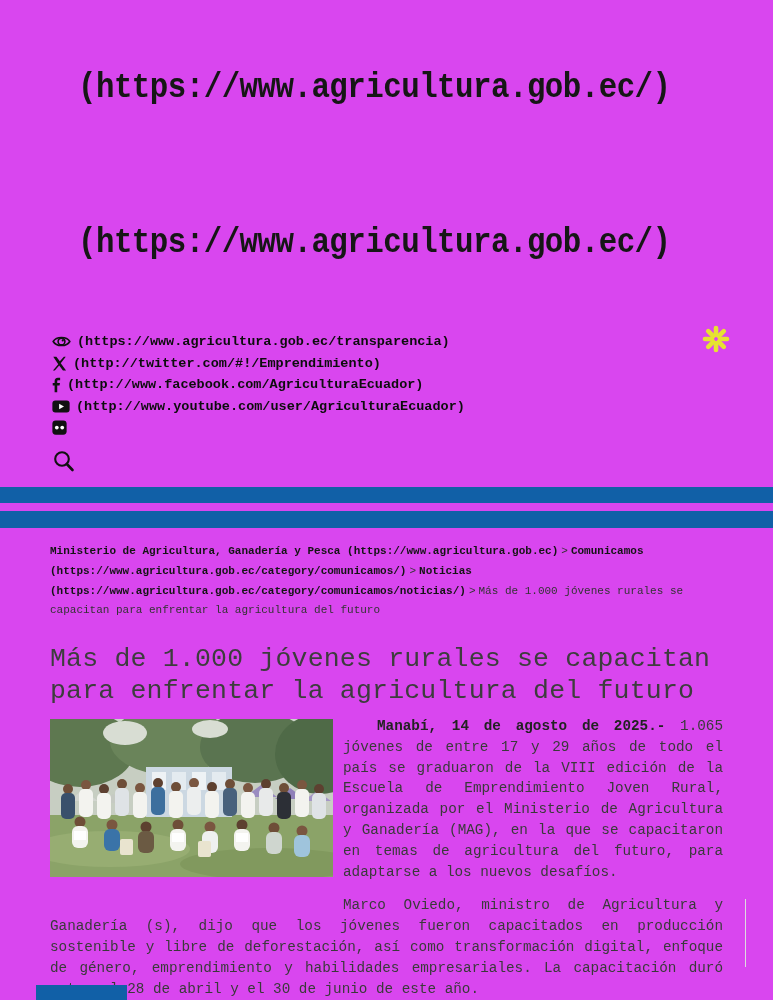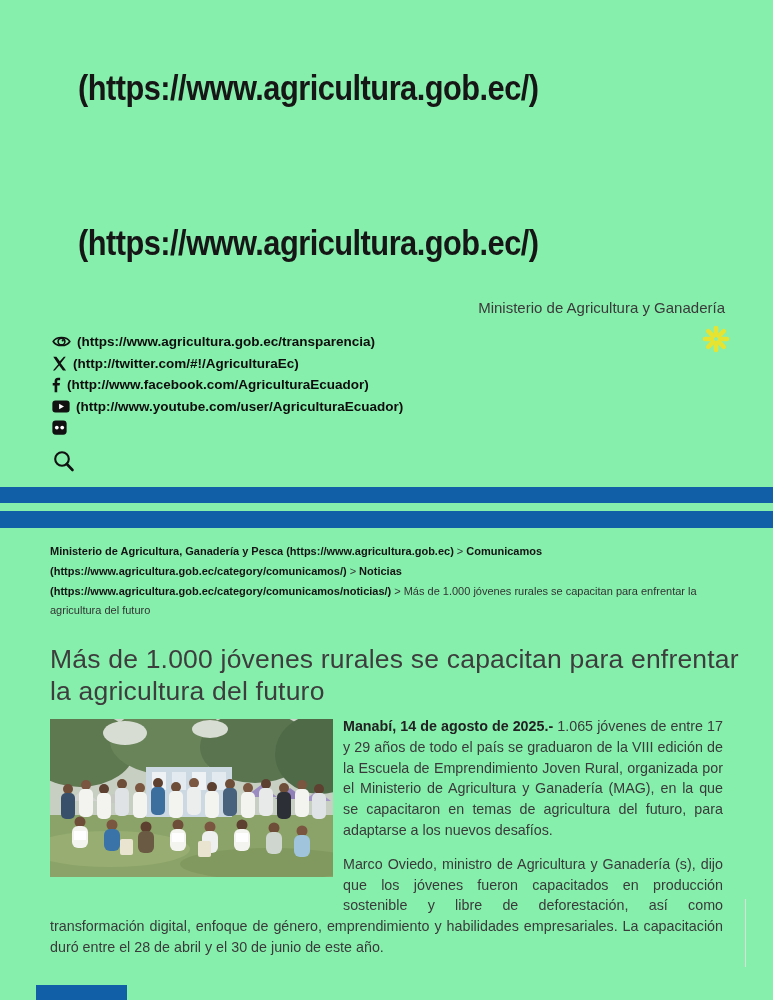--- a/index.html
+++ b/index.html
@@ -1,17 +1,17 @@
 <!DOCTYPE html>
 <html><head>
 <meta charset="utf-8">
 <style>
   html,body{margin:0;padding:0;background:#fff;}
-  .page{position:relative;width:773px;height:1000px;background:#86efac;overflow:hidden;
-        font-family:Liberation Sans, sans-serif;color:#333;}
+  .page{position:relative;width:773px;height:1000px;background:#d946ef;overflow:hidden;
+        font-family:Liberation Mono, monospace;color:#333;}
 
   
   .site-heading{position:absolute;left:78px;margin:0;font-size:35px;font-weight:700;color:#161616;
 War letter-spacing:-.5px;white-space:nowrap;}
   .site-heading .squeeze{display:inline-block;transform:scaleX(.88);transform-origin:0 50%;letter-spacing:-.6px;}
   #heading-top{top:68px;}
   #heading-mid{top:223px;}
 
   .ministry-name{position:absolute;top:299px;right:48px;font-size:15px;color:#3a3a3a;}
 
@@ -36,36 +36,35 @@
   .bc-current{font-weight:400;color:#333;}
 
   
   .article-title{position:absolute;left:50px;top:644px;width:690px;margin:0;
       font-size:26.5px;line-height:31.5px;font-weight:300;color:#3d3d3d;letter-spacing:.2px;}
   .article-body{position:absolute;left:50px;top:716px;width:673px;font-size:14.3px;line-height:20.8px;
       color:#3a3a3a;text-align:justify;}
   .article-photo{float:left;width:283px;height:158px;margin:3px 10px 24px 0;overflow:hidden;background:#b9c2b3;}
   .article-photo svg{display:block;}
   .article-body p{margin:0 0 13px 0;}
-  .dateline{font-weight:700;color:#222;}
+  .dateline{font-weight:700;color:#222;margin-left:34px;}
 
   
   .right-rule{position:absolute;left:745px;top:899px;width:1px;height:68px;background:#ddd;}
   .footer-bar{position:absolute;left:36px;top:985px;width:91px;height:15px;background:#1160a7;}
 </style>
 </head>
 <body>
 
 <div class="page">
 
   <h1 class="site-heading" id="heading-top"><span class="squeeze">(https://www.agricultura.gob.ec/)</span></h1>
 
   <h1 class="site-heading" id="heading-mid"><span class="squeeze">(https://www.agricultura.gob.ec/)</span></h1>
 
-  <div class="ministry-name">Ministerio de Agricultura y Ganadería</div>
 
   <div class="loader-asterisk">
     <svg width="28" height="28" viewBox="0 0 28 28">
       <g stroke="#e6e331" stroke-width="4.6" stroke-linecap="round">
         <line x1="14" y1="10" x2="14" y2="3"></line>
         <line x1="14" y1="18" x2="14" y2="25"></line>
         <line x1="10" y1="14" x2="3" y2="14"></line>
         <line x1="18" y1="14" x2="25" y2="14"></line>
         <line x1="11.2" y1="11.2" x2="6.2" y2="6.2"></line>
         <line x1="16.8" y1="16.8" x2="21.8" y2="21.8"></line>
@@ -85,21 +84,21 @@
         </svg>
       </span>
       <span class="social-label">(https://www.agricultura.gob.ec/transparencia)</span>
     </div>
     <div class="social-row">
       <span>
         <svg width="15" height="15" viewBox="0 0 24 24">
           <path d="M2 1 h5 l5.5 7.5 L19 1 h3 L14 11.5 L22.5 23 h-5 L11.5 15 L4.5 23 h-3 L10 13 Z" fill="#111"></path>
         </svg>
       </span>
-      <span class="social-label">(http://twitter.com/#!/AgriculturaEc)</span>
+      <span class="social-label">(http://twitter.com/#!/Emprendimiento)</span>
     </div>
     <div class="social-row">
       <span>
         <svg width="9" height="16" viewBox="0 0 12 22">
           <path d="M11 1 H8 C5 1 3.4 3 3.4 5.8 V8.4 H0.8 V11.8 H3.4 V21 H7 V11.8 H10.2 L10.8 8.4 H7 V6 C7 5 7.4 4.5 8.4 4.5 H11 Z" fill="#111"></path>
         </svg>
       </span>
       <span class="social-label">(http://www.facebook.com/AgriculturaEcuador)</span>
     </div>
     <div class="social-row">

